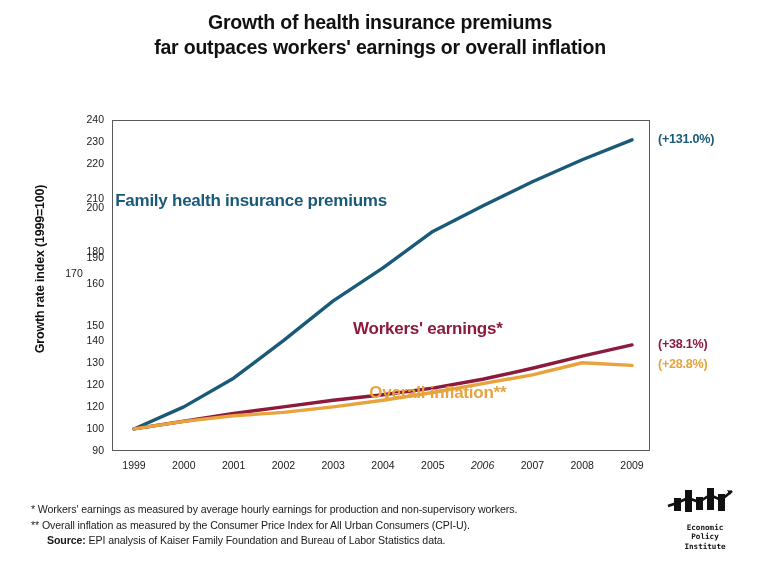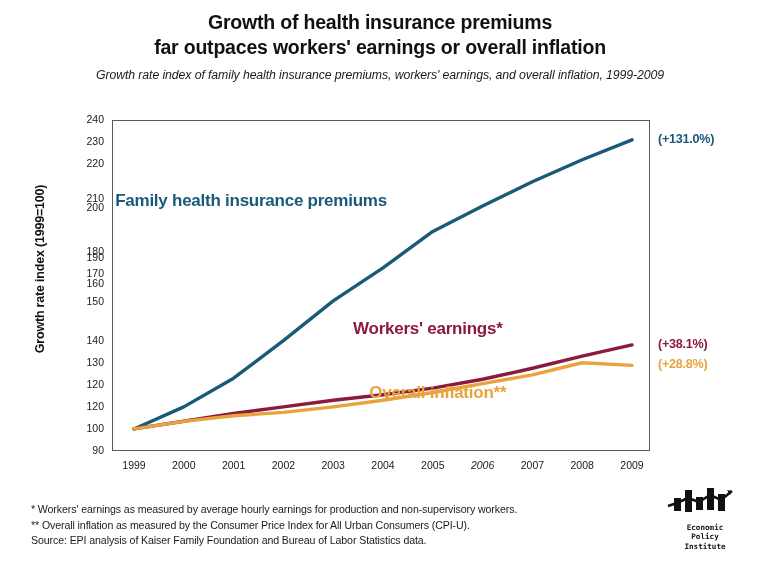--- a/index.html
+++ b/index.html
@@ -118,21 +118,21 @@
     left: 31px;
     top: 502px;
     width: 600px;
   }
   .footnote {
     font-size: 10.6px;
     line-height: 15.5px;
     color: #1a1a1a;
     letter-spacing: -0.1px;
   }
-  .footnote b { font-weight: normal; }
+  .footnote b { font-weight: bold; margin-left: 16px; }
 
   
   .logo {
     position: absolute;
     left: 666px;
     top: 486px;
     width: 78px;
     height: 78px;
   }
   .logo-text {
@@ -147,37 +147,36 @@
     line-height: 9.4px;
     color: #111111;
   }
 </style>
 </head>
 <body>
 
 <div class="header">
   <div class="title-line">Growth of health insurance premiums</div>
   <div class="title-line">far outpaces workers' earnings or overall inflation</div>
-  <div class="subtitle">Growth rate index of family health insurance premiums, workers' earnings, and overall inflation, 1999-2009</div>
 </div>
 
 <div class="chart-area">
 
   <div class="ylabel">Growth rate index (1999=100)</div>
 
   <div id="yticks">
       <div class="ytick" style="top: 333px;">90</div>
       <div class="ytick" style="top: 310.933px;">100</div>
       <div class="ytick" style="top: 288.867px;">120</div>
       <div class="ytick" style="top: 266.8px;">120</div>
       <div class="ytick" style="top: 244.733px;">130</div>
       <div class="ytick" style="top: 222.667px;">140</div>
-      <div class="ytick" style="top: 184px; padding-left: 13px;">150</div>
+      <div class="ytick" style="top: 208px; padding-left: 13px;">150</div>
       <div class="ytick" style="top: 166px;">160</div>
-      <div class="ytick" style="top: 156.467px;">170</div>
+      <div class="ytick" style="top: 156.467px; text-align: center;">170</div>
       <div class="ytick" style="top: 134.4px;">180</div>
       <div class="ytick" style="top: 112.333px; margin-top: 28px;">190</div>
       <div class="ytick" style="top: 90.2667px;">200</div>
       <div class="ytick" style="top: 68.2px; margin-top: 13px;">210</div>
       <div class="ytick" style="top: 46.1333px;">220</div>
       <div class="ytick" style="top: 24.0667px;">230</div>
       <div class="ytick" style="top: 2px;">240</div>
     </div>
   <div id="xticks">
       <div class="xtick" style="left: 104px;">1999</div>

